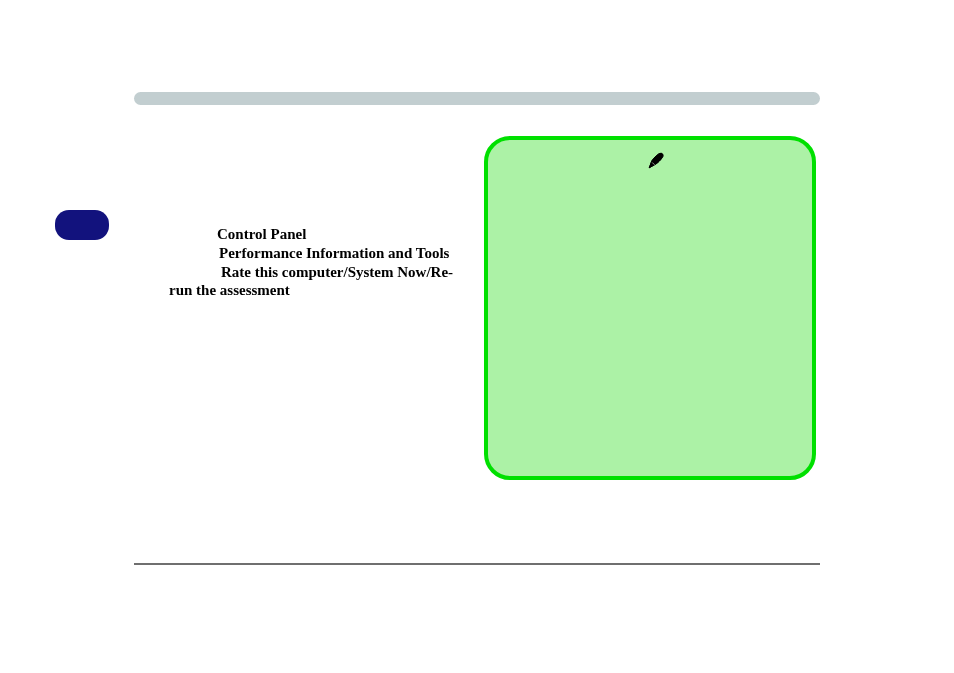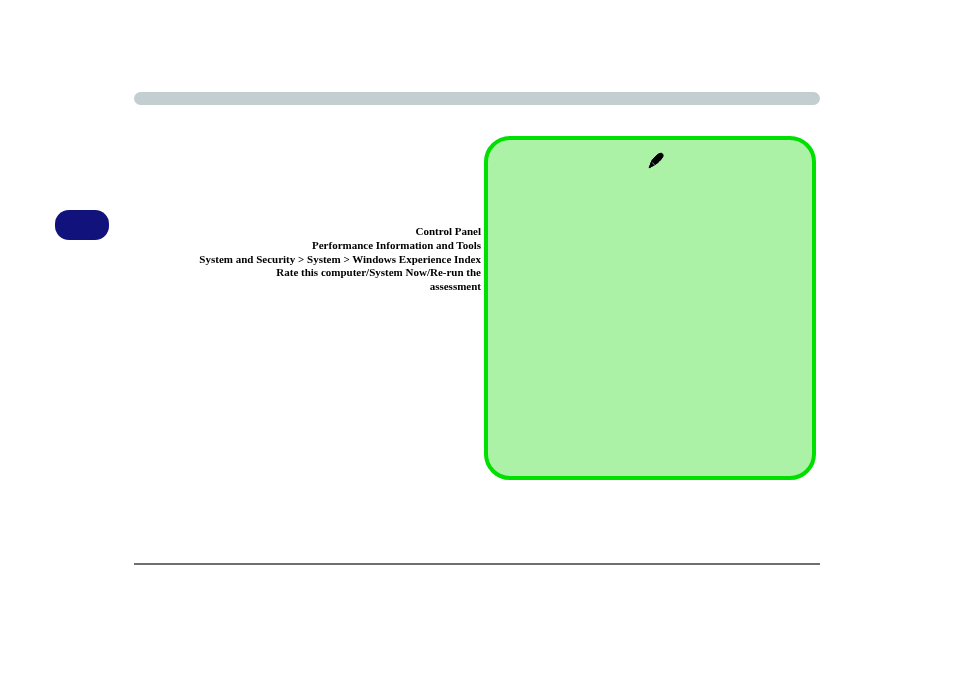--- a/index.html
+++ b/index.html
@@ -32,26 +32,25 @@
     width: 54px;
     height: 30px;
     background: #12127d;
     border-radius: 14px;
   }
 
   
   .instructions {
     position: absolute;
     top: 225px;
-    left: 185px;
+    left: 169px;
     width: 296px;
-    font-size: 11px;
+    font-size: 15px;
     line-height: 1.25;
     font-weight: bold;
-    text-align: right;
   }
   .instructions .seg { font-weight: bold; }
   .instructions .indent1 { margin-left: 48px; display: inline; }
   .instructions .indent2 { margin-left: 50px; display: inline; }
   .instructions .indent3 { margin-left: 0px;  display: inline; }
   .instructions .indent4 { margin-left: 52px; display: inline; }
   .instructions p { margin: 0; }
 
   
   .green-box {
@@ -86,21 +85,20 @@
 </head>
 <body>
 
 <div class="top-bar"></div>
 
 <div class="blue-pill"></div>
 
 <div class="instructions">
   <p><span class="indent1 seg">Control Panel</span></p>
   <p><span class="indent2 seg">Performance Information and Tools</span></p>
-  <p><span class="indent3 seg">System and Security &gt; System &gt; Windows Experience Index</span></p>
   <p><span class="indent4 seg">Rate this computer/System Now/Re-run the assessment</span></p>
 </div>
 
 <div class="green-box">
   <svg class="pen-icon" viewBox="0 0 24 24" fill="none" stroke="#000" stroke-width="1.3">
     <path d="M3 21 L6 13 C7 10 14 3 17 2 C20 1 22 3 21 6 C20 9 13 16 10 17 L3 21 Z" fill="#000"></path>
     <path d="M3 21 L6 13 C7 10 14 3 17 2 C20 1 22 3 21 6 C20 9 13 16 10 17 L3 21 Z" fill="none" stroke="#000"></path>
     <line x1="7" y1="14" x2="10" y2="17" stroke="#fff" stroke-width="0.8"></line>
   </svg>
 </div>

